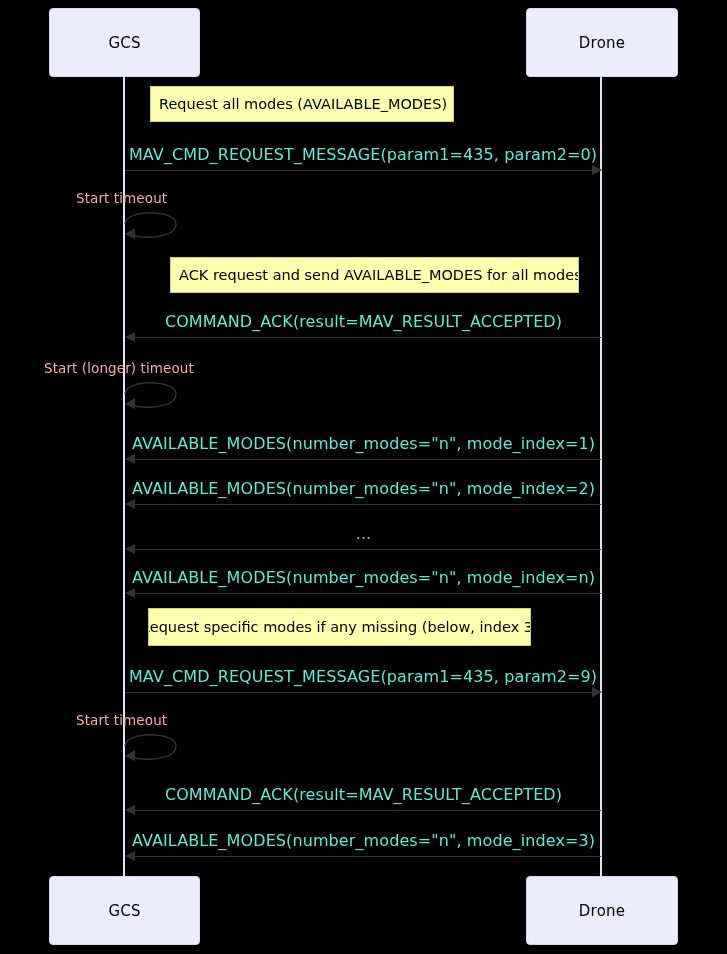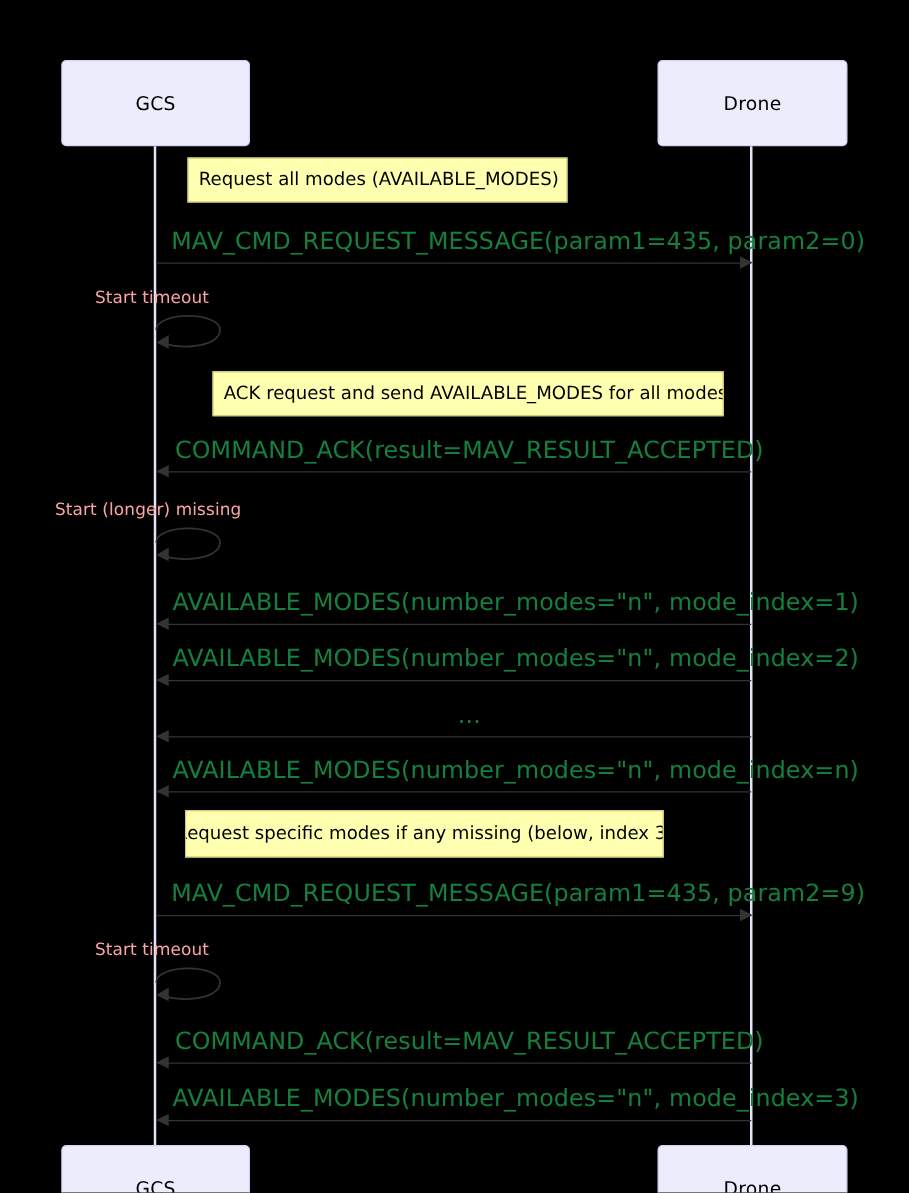--- a/index.html
+++ b/index.html
@@ -1,20 +1,20 @@
 <!DOCTYPE html>
 <html><head>
 <meta charset="utf-8">
 <style>
   html,body{margin:0;padding:0;background:#000;}
   body{
     width:727px;height:954px;position:relative;overflow:hidden;
     font-family:"DejaVu Sans", sans-serif;
   }
-  #diagram{position:absolute;inset:0;width:727px;height:680px;margin-top:40px;}
+  #diagram{position:absolute;inset:0;width:727px;height:680px;}
 
   
   .actor-box{
     position:absolute;
     background:#ececfc;
     border:1px solid #d4d4f4;
     border-radius:4px;
     box-sizing:border-box;
     display:flex;align-items:center;justify-content:center;
     color:#000;
@@ -46,25 +46,25 @@
     border-left:10px solid #333333;
   }
   .msg.to-left .head{
     left:-1px;
     border-top:5.5px solid transparent;
     border-bottom:5.5px solid transparent;
     border-right:10px solid #333333;
   }
   .msg .label{
     position:absolute;
-    left:12px;width:100%;
+    left:0;width:100%;
     bottom:6px;
     text-align:center;
-    color:#15803d;
-    font-size:19px;
+    color:#5eead4;
+    font-size:16px;
     white-space:nowrap;
     letter-spacing:.1px;
   }
 
   
   .selfloop{position:absolute;}
   .selfloop svg{display:block;overflow:visible;}
   .selfloop .label{
     position:absolute;
     color:#fca5a5;
@@ -132,21 +132,21 @@
     <span class="note-text">ACK request and send AVAILABLE_MODES for all modes</span>
   </div>
 
   <div class="msg to-left" style="left:126px;top:337px;width:475px;">
     <div class="line"></div>
     <div class="head"></div>
     <div class="label">COMMAND_ACK(result=MAV_RESULT_ACCEPTED)</div>
   </div>
 
   <div class="selfloop" style="left:124px;top:376px;">
-    <div class="label" style="left:-80px;top:-16px;">Start (longer) missing</div>
+    <div class="label" style="left:-80px;top:-16px;">Start (longer) timeout</div>
     <svg width="70" height="42" viewBox="0 0 70 42">
       <path d="M1,18 C1,3 52,3 52,18 C52,32 18,34 6,28" fill="none" stroke="#333333" stroke-width="1.4"></path>
       <polygon points="11,22 11,33 1,28" fill="#333333"></polygon>
     </svg>
   </div>
 
   <div class="msg to-left" style="left:126px;top:459px;width:475px;">
     <div class="line"></div>
     <div class="head"></div>
     <div class="label">AVAILABLE_MODES(number_modes="n", mode_index=1)</div>

